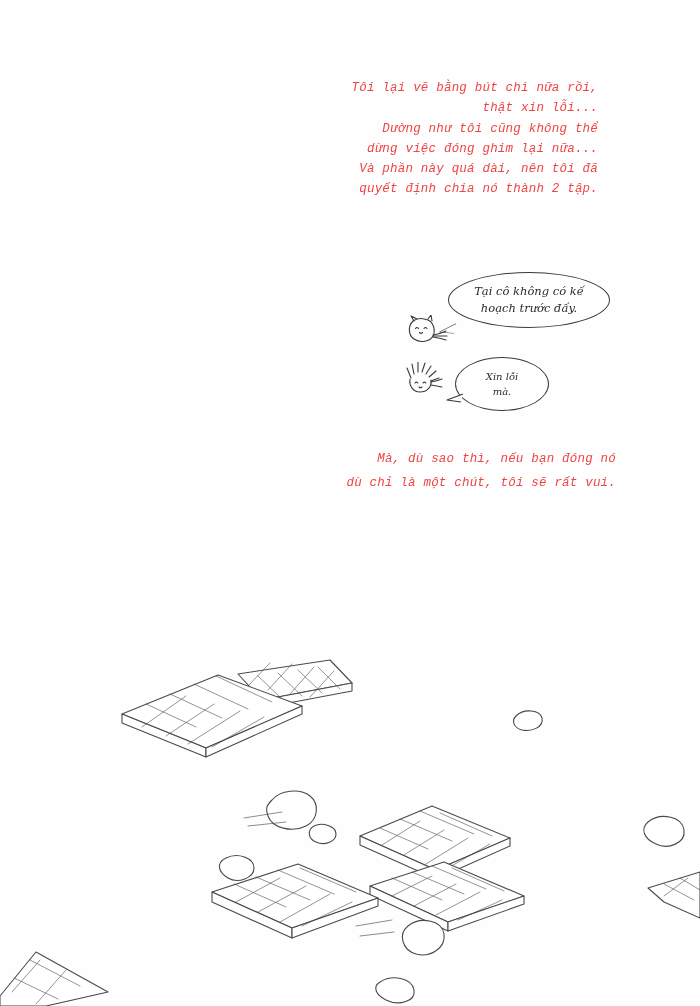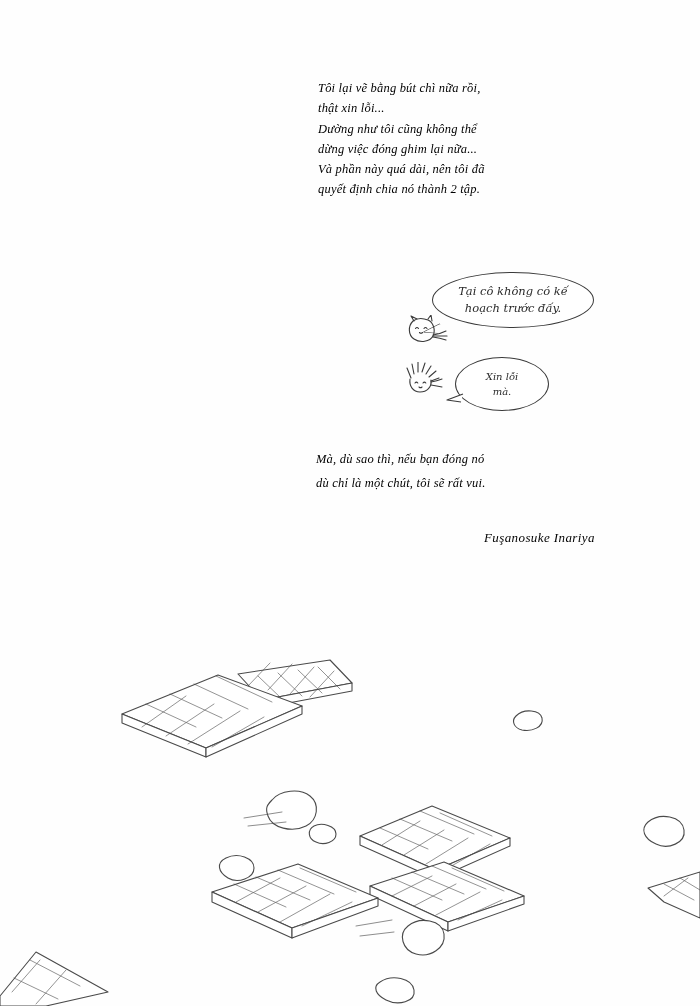--- a/index.html
+++ b/index.html
@@ -17,26 +17,27 @@
     position: relative;
     width: 700px;
     height: 1006px;
     background: #fefefe;
     overflow: hidden;
   }
 
   
   .note {
     position: absolute;
-    color: #000000;
-    font-family: Liberation Serif, serif;
+    color: #ef4444;
+    font-family: Liberation Mono, monospace;
     font-style: italic;
     line-height: 1.62;
     white-space: pre-line;
     letter-spacing: .2px;
+    text-align: right;
   }
 
   #author-note {
     left: 318px;
     top: 78px;
     font-size: 12.5px;
     width: 280px;
   }
 
   #closing-note {
@@ -66,21 +67,21 @@
     font-style: italic;
     display: flex;
     align-items: center;
     justify-content: center;
     text-align: center;
     line-height: 1.5;
     white-space: pre-line;
   }
 
   #balloon-cat {
-    left: 432px;
+    left: 448px;
     top: 272px;
     width: 162px;
     height: 56px;
     font-size: 11.5px;
     padding: 0 6px;
     box-sizing: border-box;
   }
   #balloon-cat .tail {
     position: absolute;
     left: -9px;
@@ -190,21 +191,20 @@
         <path d="M14 25 q1.5 1.4 3 0"></path>
         <path d="M26 20 q6 -1 11 -3"></path>
         <path d="M26 23 q6 1 11 2"></path>
       </g>
     </svg>
   </div>
 
   <div class="note" id="closing-note">Mà, dù sao thì, nếu bạn đóng nó
 dù chỉ là một chút, tôi sẽ rất vui.</div>
 
-  <div class="note" id="signature">Fuşanosuke Inariya</div>
 
   <div id="illustration">
     <span class="sr-only">Scattered quilted mattresses and pillows on the floor</span>
     <svg width="700" height="406" viewBox="0 0 700 406">
       <g fill="#ffffff" stroke="#4a4a4a" stroke-width="1.1" stroke-linejoin="round" stroke-linecap="round">
 
         <g>
           <path d="M238 74 L330 60 L352 83 L262 100 Z"></path>
           <path d="M262 100 L352 83 L352 91 L262 108 Z"></path>
           <g stroke-width="0.7" opacity="0.85">

